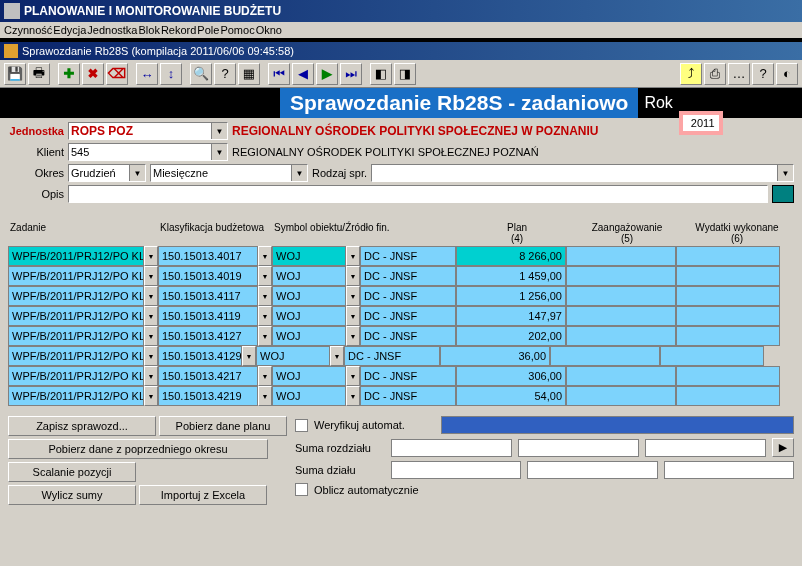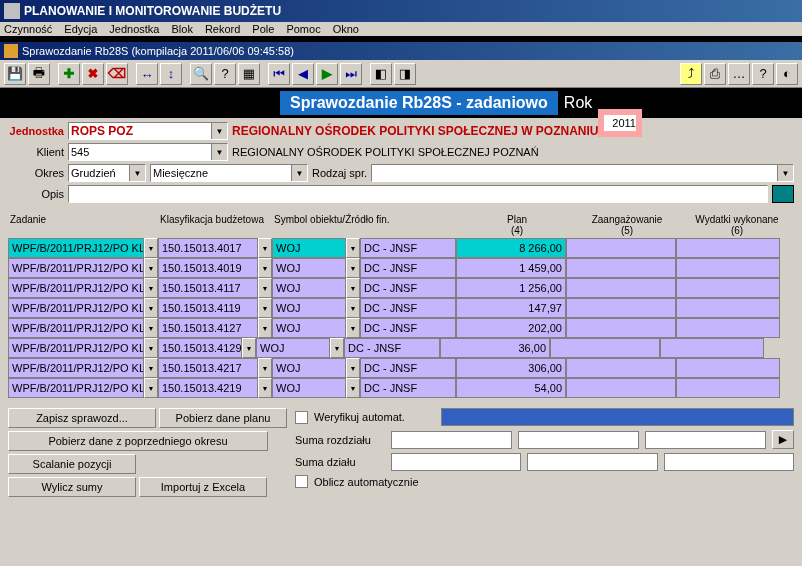--- a/index.html
+++ b/index.html
@@ -1,57 +1,57 @@
 <!DOCTYPE html>
 <html><head>
 <meta charset="utf-8">
 <style>
 * { box-sizing: border-box; margin: 0; padding: 0; font-family: Tahoma, Arial, sans-serif; }
 body { background: #d4d0c8; font-size: 11px; width: 802px; height: 566px; overflow: hidden; }
 
 .titlebar { background: linear-gradient(to right, #0a246a, #3a6ea5); color: #fff; height: 22px; display: flex; align-items: center; padding: 0 4px; font-weight: bold; font-size: 12px; }
 .titlebar .icon { width: 16px; height: 16px; background: #c0c0c0; margin-right: 4px; display: inline-block; }
 
-.menubar { background: #d4d0c8; height: 20px; display: flex; align-items: center; padding: 0 4px; gap: 12px; border-bottom: 6px solid #000000; }
+.menubar { background: #d4d0c8; height: 20px; display: flex; align-items: center; padding: 0 4px; gap: 1px; border-bottom: 4px solid #000000; }
 .menubar span { cursor: default; }
 
 .subtitle { background: linear-gradient(to right, #0a246a, #3a6ea5); color: #fff; height: 18px; display: flex; align-items: center; padding: 0 4px; font-size: 11px; }
 .subtitle .icon { width: 14px; height: 14px; background: #e0a030; margin-right: 4px; }
 
 .toolbar { background: #d4d0c8; height: 28px; display: flex; align-items: center; padding: 2px 4px; gap: 2px; border-bottom: 1px solid #808080; }
 .tbtn { width: 22px; height: 22px; background: #d4d0c8; border: 1px solid; border-color: #fff #808080 #808080 #fff; display: flex; align-items: center; justify-content: center; font-size: 13px; cursor: pointer; }
 .tbtn.save { color: #000080; }
 .tbtn.green { color: #008000; font-weight: bold; }
 .tbtn.red { color: #c00000; font-weight: bold; }
 .tbtn.blue { color: #0000a0; }
 .tbtn.yellow { background: #ffff80; }
 .toolbar .sep { width: 4px; }
 .toolbar .spacer { flex: 1; }
 
 .header-strip { background: #000; height: 30px; display: flex; align-items: center; color: #fff; }
-.header-strip .title { background: #196fc6; color: #fff; font-size: 16px; font-weight: bold; padding: 3px 10px; margin-left: 280px; }
+.header-strip .title { background: #196fc6; color: #fff; font-size: 21px; font-weight: bold; padding: 3px 10px; margin-left: 280px; }
 .header-strip .rok-lbl { color: #fff; padding: 0 6px; font-size: 16px; }
-.header-strip .rok-val { background: #fff; color: #000; padding: 2px 8px; border: 6px solid #fca5a5; width: 44px; margin-top: 40px; }
+.header-strip .rok-val { background: #fff; color: #000; padding: 2px 8px; border: 4px solid #fca5a5; width: 44px; margin-top: 40px; }
 .header-strip .userbox { background: #00e0c0; color: #000; padding: 2px 6px; margin-left: auto; text-align: center; font-size: 10px; line-height: 12px; }
 
 .form-area { background: #d4d0c8; padding: 4px 8px; }
 .form-row { display: flex; align-items: center; margin-bottom: 3px; gap: 4px; }
 .form-row .lbl { width: 56px; text-align: right; color: #000; }
 .form-row .lbl.red { color: #c00000; font-weight: bold; }
 .combo { background: #fff; border: 1px solid; border-color: #808080 #fff #fff #808080; height: 18px; display: flex; align-items: center; padding: 0 2px; position: relative; }
 .combo .dd { position: absolute; right: 0; top: 0; width: 16px; height: 100%; background: #d4d0c8; border-left: 1px solid #808080; display: flex; align-items: center; justify-content: center; font-size: 8px; }
 .txt-red { color: #c00000; font-weight: bold; font-size: 12px; }
 .txt-black { color: #000; }
 .opis-end { width: 22px; height: 18px; background: #008080; border: 1px solid #000; }
 
-.grid-area { background: #d4d0c8; padding: 4px 8px; margin-top: 0; }
+.grid-area { background: #d4d0c8; padding: 4px 8px; margin-top: 8px; }
 .grid-headers { display: flex; font-size: 10px; color: #000; margin-bottom: 2px; }
 .gh { padding: 0 2px; }
 .grid-row { display: flex; height: 20px; margin-bottom: 0; }
-.gcell { background: #c4b5fd; border: 1px solid #808080; height: 20px; display: flex; align-items: center; padding: 0 3px; font-size: 11px; overflow: hidden; white-space: nowrap; }
+.gcell { background: #7dd3fc; border: 1px solid #808080; height: 20px; display: flex; align-items: center; padding: 0 3px; font-size: 11px; overflow: hidden; white-space: nowrap; }
 .gcell.sel { background: #00d0d0; }
 .gcell.num { justify-content: flex-end; }
 .gdd { width: 14px; height: 20px; background: #d4d0c8; border: 1px solid; border-color: #fff #808080 #808080 #fff; display: flex; align-items: center; justify-content: center; font-size: 7px; }
 
 .bottom-area { display: flex; padding: 6px 8px; gap: 8px; background: #d4d0c8; }
 .btn-col { display: flex; flex-direction: column; gap: 3px; }
 .btn-row { display: flex; gap: 3px; }
 .fbtn { background: #d4d0c8; border: 1px solid; border-color: #fff #808080 #808080 #fff; padding: 3px 8px; font-size: 11px; cursor: pointer; text-align: center; }
 .sum-col { flex: 1; }
 .sum-row { display: flex; align-items: center; margin-bottom: 4px; gap: 6px; }

